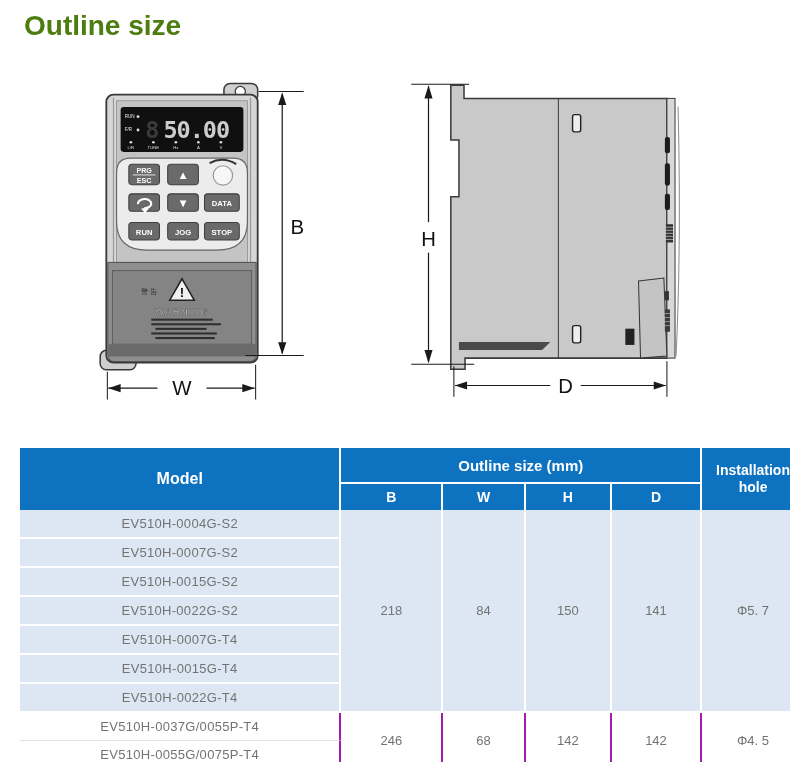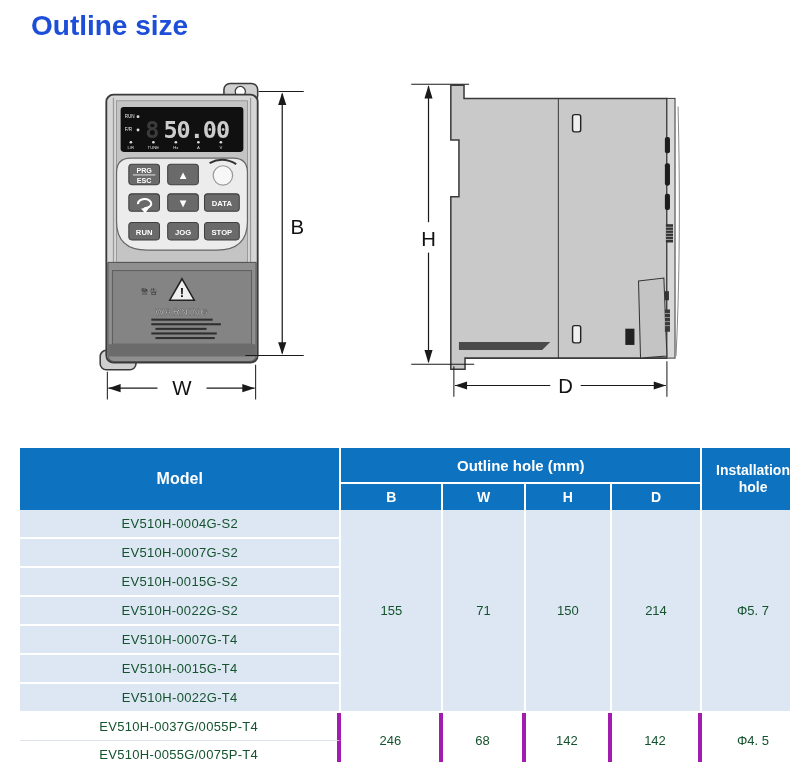--- a/index.html
+++ b/index.html
@@ -1,46 +1,46 @@
 <!DOCTYPE html>
 <html><head>
 <meta charset="utf-8">
 <style>
   html,body { margin:0; padding:0; }
   body {
     width:790px; height:762px; position:relative; background:#ffffff;
     font-family:"Liberation Sans", sans-serif; overflow:hidden;
   }
   .page-title {
-    position:absolute; left:31px; top:10px;
-    font-size:28px; font-weight:bold; color:#1d4ed8;
+    position:absolute; left:24px; top:10px;
+    font-size:28px; font-weight:bold; color:#4d7c0f;
   }
   .front-svg { position:absolute; left:92px; top:70px; }
   .side-svg  { position:absolute; left:398px; top:70px; }
 
   table.spec-table {
     position:absolute; left:20px; top:448px; width:784px;
     border-collapse:separate; border-spacing:0; table-layout:fixed;
   }
   .spec-table th {
     background:#0d72c0; color:#ffffff; font-weight:bold;
     text-align:center; vertical-align:middle; padding:0;
   }
   .th-model  { font-size:16px; }
   .th-outline{ font-size:15px; height:34px; border-bottom:2px solid #ffffff; }
   .th-install{ font-size:14px; line-height:17px;margin-left:21px; }
   .th-sub    { font-size:14px; height:26px; }
   .spec-table th { border-right:2px solid #ffffff; }
   .spec-table th.no-r { border-right:none; }
   .spec-table td {
     height:27px; text-align:center; vertical-align:middle;
-    font-size:13px; color:#14532d; padding:0 2px;
+    font-size:13px; color:#737373; padding:0 2px;
   }
   tr.g1 td { background:#dce7f3; border-bottom:2px solid #ffffff; border-right:2px solid #ffffff; }
-  tr.g2 td { background:#ffffff; border-bottom:1px solid #dfe3ea; border-right:4px solid #a21caf; }
+  tr.g2 td { background:#ffffff; border-bottom:1px solid #dfe3ea; border-right:2px solid #a21caf; }
   .spec-table td.hole-cell { border-right:none; }
   .model-cell { font-size:13.5px; letter-spacing:0.3px; }
 </style>
 </head>
 <body>
 
 <div class="page-title">Outline size</div>
 
 <svg class="front-svg" width="225" height="350" viewBox="0 0 220 342" xmlns="http://www.w3.org/2000/svg">
 
@@ -198,37 +198,37 @@
     <col style="width:41%">
       <col style="width:13%">
       <col style="width:10.5%">
     <col style="width:11%">
       <col style="width:11.5%">
       <col style="width:13%">
   </colgroup>
   <thead>
     <tr>
       <th class="th-model" rowspan="2">Model</th>
-      <th class="th-outline" colspan="4">Outline hole (mm)</th>
+      <th class="th-outline" colspan="4">Outline size (mm)</th>
       <th class="th-install no-r" rowspan="2">Installation hole</th>
     </tr>
     <tr>
       <th class="th-sub">B</th>
       <th class="th-sub">W</th>
       <th class="th-sub">H</th>
       <th class="th-sub">D</th>
     </tr>
   </thead>
   <tbody>
       <tr class="g1">
         <td class="model-cell">EV510H-0004G-S2</td>
-        <td rowspan="7">155</td>
-        <td rowspan="7">71</td>
+        <td rowspan="7">218</td>
+        <td rowspan="7">84</td>
         <td rowspan="7">150</td>
-        <td rowspan="7">214</td>
+        <td rowspan="7">141</td>
         <td rowspan="7" class="hole-cell">Φ5. 7</td>
       </tr>
       <tr class="g1">
         <td class="model-cell">EV510H-0007G-S2</td>
       </tr>
       <tr class="g1">
         <td class="model-cell">EV510H-0015G-S2</td>
       </tr>
       <tr class="g1">
         <td class="model-cell">EV510H-0022G-S2</td>

